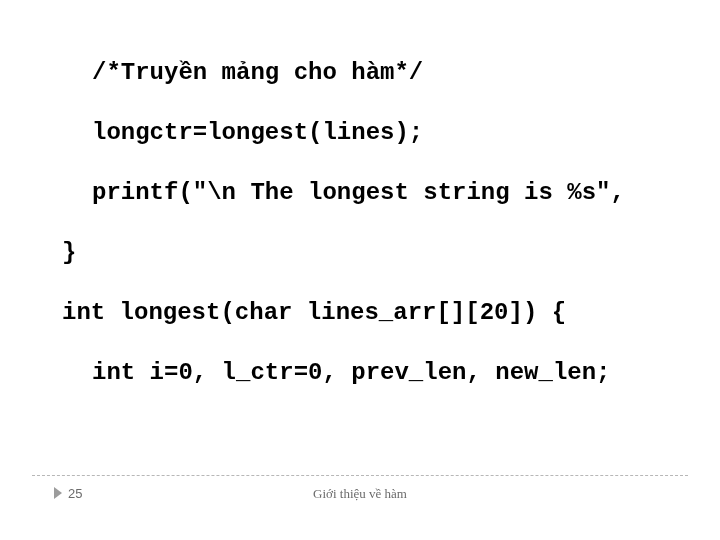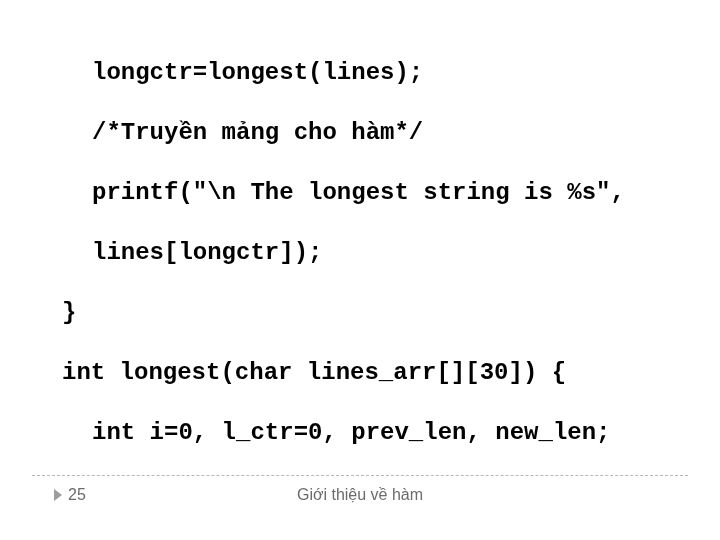--- a/index.html
+++ b/index.html
@@ -40,21 +40,21 @@
     bottom: 64px;
     border-top: 1px dashed #b7b7b7;
   }
   .footer {
     position: absolute;
     left: 0;
     right: 0;
     bottom: 32px;
     height: 24px;
     font-family: Arial, Helvetica, sans-serif;
-    font-size: 16px;
+    font-size: 13px;
     color: #6b6b6b;
   }
   .page-num {
     position: absolute;
     left: 54px;
     top: 2px;
   }
   .page-num-marker {
     display: inline-block;
     width: 0;
@@ -64,34 +64,34 @@
     border-left: 8px solid #9c9c9c;
     margin-right: 6px;
     vertical-align: -1px;
   }
   .footer-title {
     position: absolute;
     left: 0;
     right: 0;
     top: 2px;
     text-align: center;
+    font-family: Liberation Serif, serif;
   }
 </style>
 </head>
 <body>
 
 <div class="slide">
 
   <div class="code-block">
+<span class="indent">/*Truyền mảng cho hàm*/</span>
 <span class="indent">longctr=longest(lines);</span>
-<span class="indent">/*Truyền mảng cho hàm*/</span>
 <span class="indent">printf("\n The longest string is %s",</span>
-<span class="indent">lines[longctr]);</span>
 <span class="noindent">}</span>
-<span class="noindent">int longest(char lines_arr[][30]) {</span>
+<span class="noindent">int longest(char lines_arr[][20]) {</span>
 <span class="indent">int i=0, l_ctr=0, prev_len, new_len;</span>
 
 
   </div>
 
   <div class="footer-line"></div>
 
   <div class="footer">
     <div class="page-num">
       <span class="page-num-marker"></span><span>25</span>

